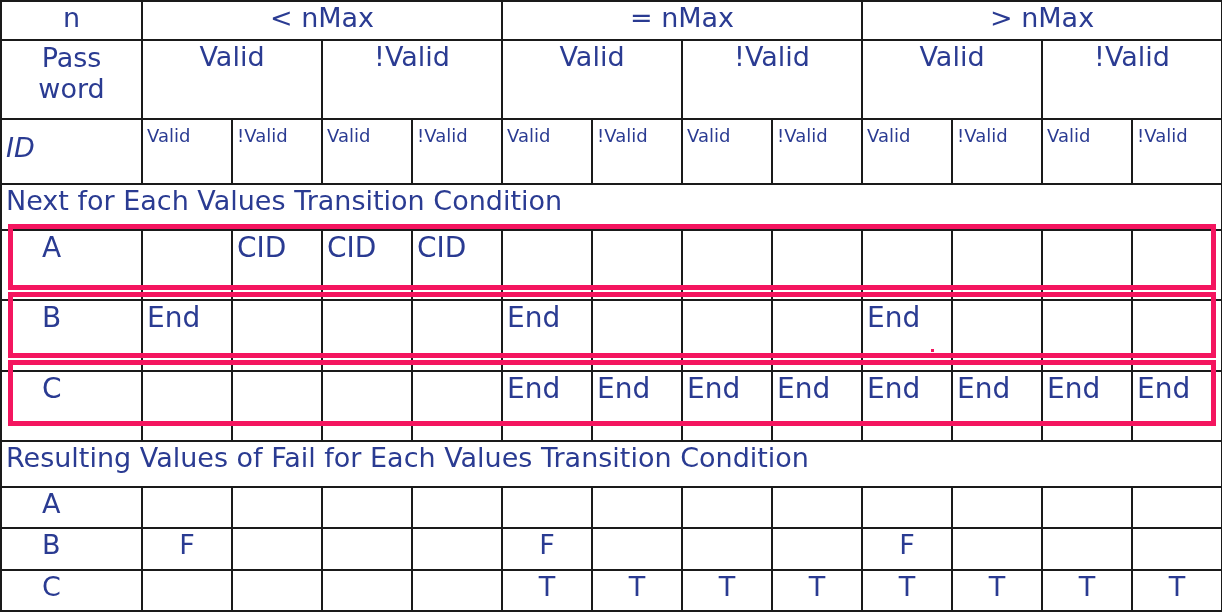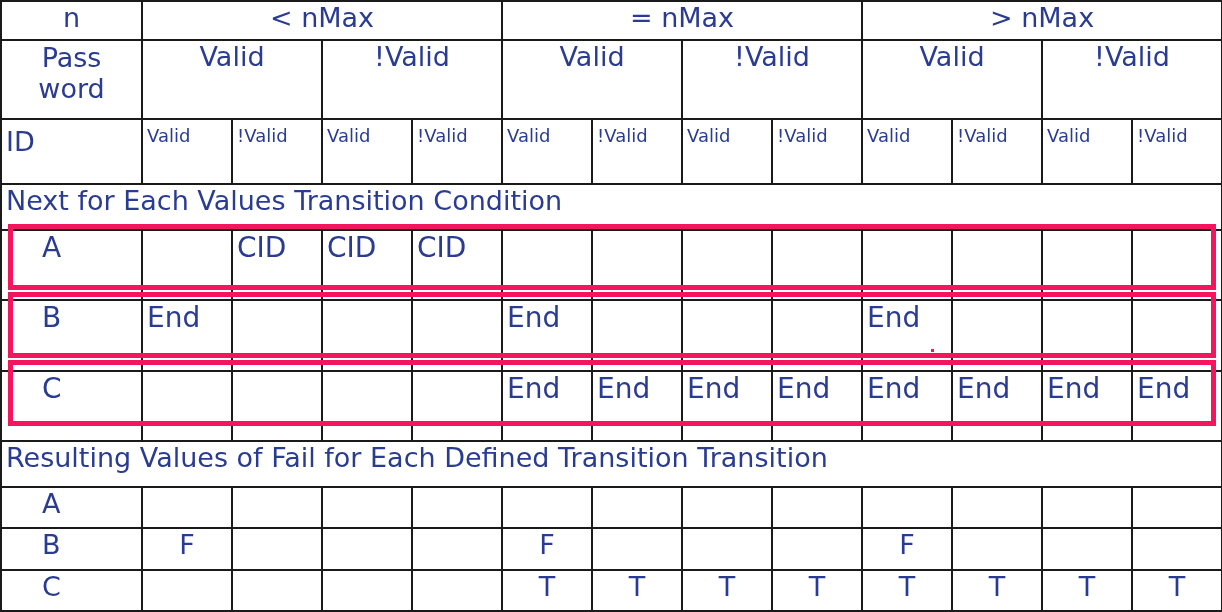--- a/index.html
+++ b/index.html
@@ -42,21 +42,21 @@
   }
 
   
   col.c-label { width: 141px; }
   col.c-data  { width: 90px; }
 
   
   .r-n td        { height: 38px; font-size: 27px; text-align: center; vertical-align: middle; }
   .r-pw td       { height: 76px; font-size: 27px; text-align: center; vertical-align: middle; }
   .r-id td       { height: 63px; vertical-align: top; }
-  .r-id td.idcell{ font-size: 27px; text-align: left; padding-top: 6px; }
+  .r-id td.idcell{ font-size: 27px; text-align: left; padding-top: 12px; font-style: italic; }
   .r-id td.small { font-size: 18px; text-align: left; padding-top: 5px; }
 
   .cell-pw-label {
     font-size: 27px;
     line-height: 1.12;
     text-align: center;
     white-space: normal !important;
     vertical-align: top !important;
     padding-top: 2px !important;
   }
@@ -208,21 +208,21 @@
         <td>End</td>
         <td>End</td>
         <td>End</td>
         <td>End</td>
         <td>End</td>
         <td>End</td>
         <td>End</td>
       </tr>
 
       <tr class="r-sec">
-        <td colspan="13">Resulting Values of Fail for Each Defined Transition Transition</td>
+        <td colspan="13">Resulting Values of Fail for Each Values Transition Condition</td>
       </tr>
 
       <tr class="r-fail">
         <td class="lbl">A</td>
         <td></td>
         <td></td>
         <td></td>
         <td></td>
         <td></td>
         <td></td>

